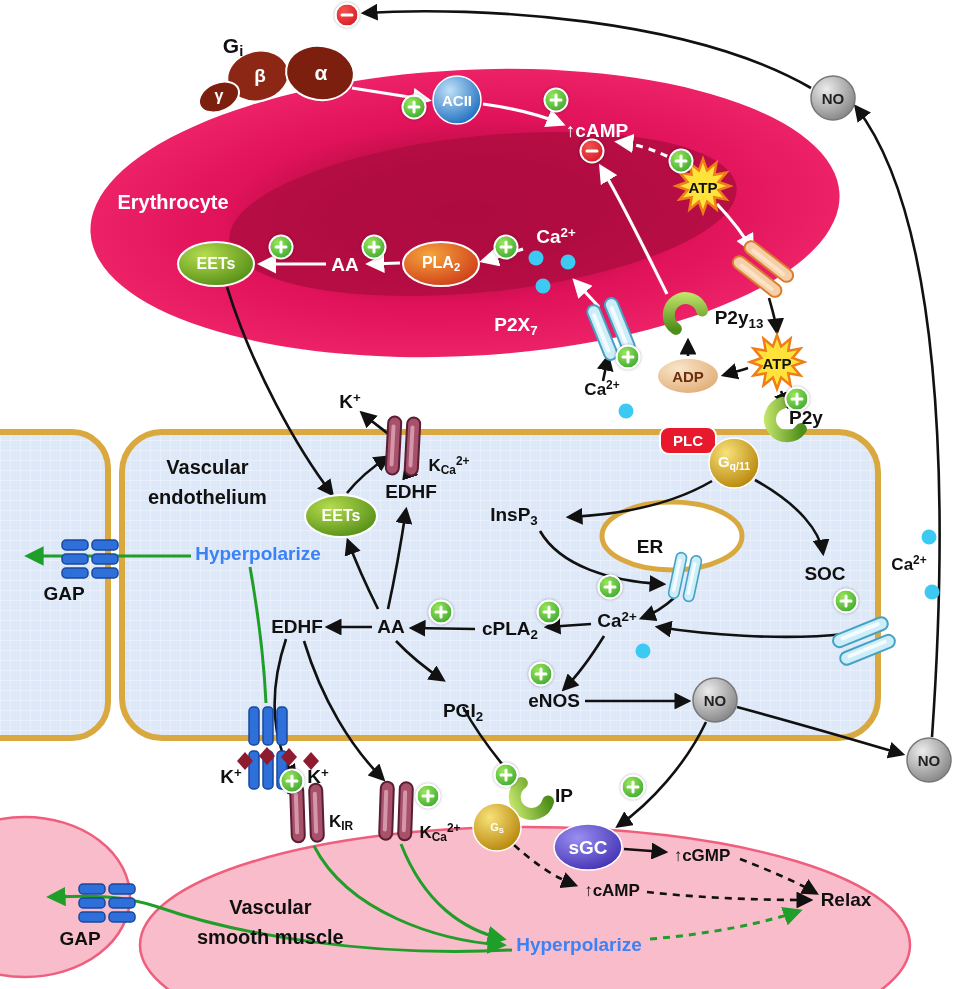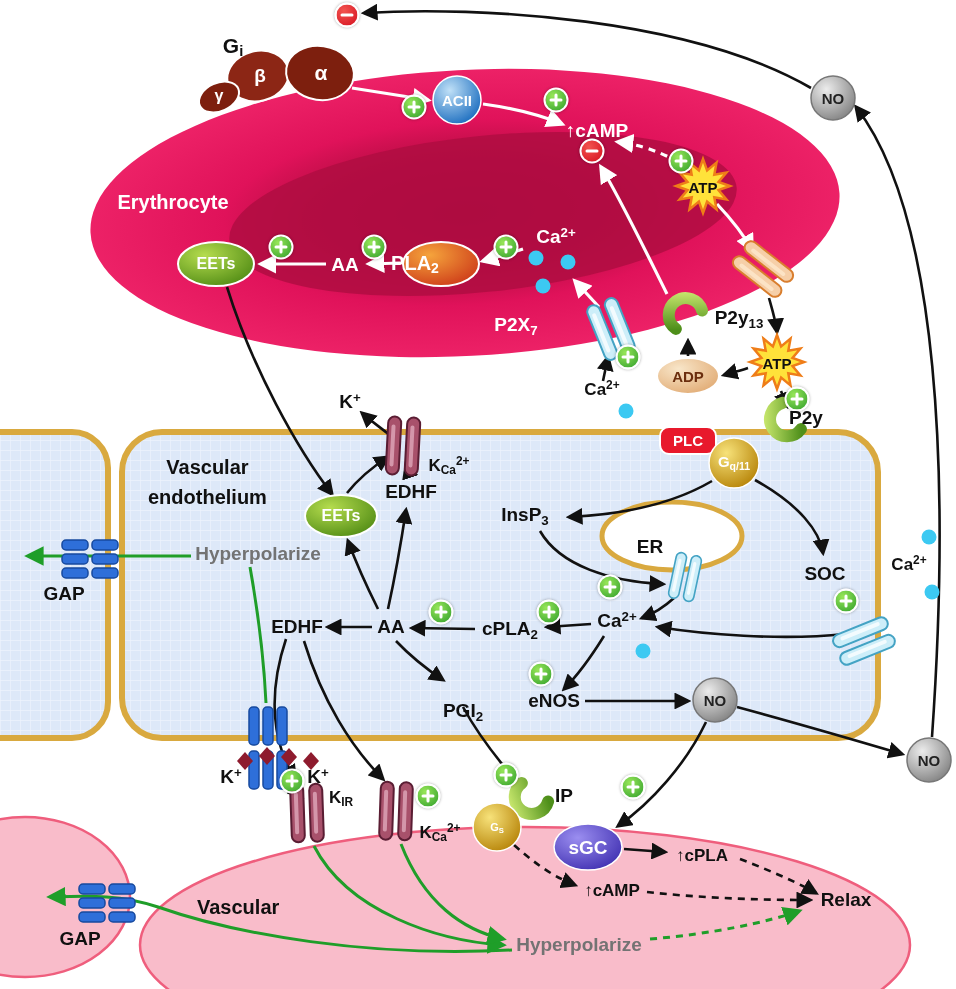--- a/index.html
+++ b/index.html
@@ -2,21 +2,21 @@
 <html><head>
 <meta charset="utf-8">
 <style>
   html,body{margin:0;padding:0;background:#fff;}
   #stage{position:relative;width:956px;height:989px;overflow:hidden;background:#fff;
          font-family:"Liberation Sans","DejaVu Sans",sans-serif;}
   #art{position:absolute;left:0;top:0;}
   .lbl{position:absolute;transform:translate(-50%,-50%);font-size:19px;font-weight:600;
        color:#101010;white-space:nowrap;line-height:1;}
   .lbl.w{color:#fff;font-weight:700;}
-  .lbl.grn{color:#737373;font-weight:700;}
+  .lbl.grn{color:#3b82f6;font-weight:700;}
   .lbl.bold{font-weight:700;}
   .lbl.sm{font-size:15px;}
   .lbl.md{font-size:17px;}
   .lbl sub{font-size:70%;vertical-align:-0.25em;}
   .lbl sup{font-size:70%;vertical-align:0.5em;}
   .block{position:absolute;font-size:20px;font-weight:700;color:#101010;line-height:30px;white-space:nowrap;text-align:center;}
   .sign{position:absolute;width:21px;height:21px;border-radius:50%;border:2px solid #fff;
         transform:translate(-50%,-50%);box-shadow:0 0 3px rgba(0,0,0,.35);}
   .sign.plus{background:radial-gradient(circle at 35% 30%,#97e658,#2f9e2b);}
   .sign.minus{background:radial-gradient(circle at 35% 30%,#f2544f,#d50f1f);}
@@ -249,21 +249,21 @@
 <span class="lbl bold" style="left:233px;top:47px;font-size:21px"><span>G</span><sub>i</sub></span>
 <span class="lbl w" style="left:260px;top:75px">β</span>
 <span class="lbl w" style="left:321px;top:72px;font-size:21px">α</span>
 <span class="lbl w" style="left:219px;top:96px;font-size:16px">γ</span>
 <span class="lbl w sm" style="left:457px;top:100px">ACII</span>
 <span class="lbl w" style="left:597px;top:130px">↑cAMP</span>
 <span class="lbl bold sm" style="left:703px;top:187px">ATP</span>
 <span class="lbl w" style="left:173px;top:202px;font-size:20px">Erythrocyte</span>
 <span class="lbl w sm" style="left:216px;top:264px;font-size:16px">EETs</span>
 <span class="lbl w" style="left:345px;top:264px">AA</span>
-<span class="lbl w" style="left:415px;top:264px;font-size:20px"><span>PLA</span><sub>2</sub></span>
+<span class="lbl w" style="left:441px;top:264px;font-size:16px"><span>PLA</span><sub>2</sub></span>
 <span class="lbl w" style="left:556px;top:236px"><span>Ca</span><sup>2+</sup></span>
 <span class="lbl w" style="left:516px;top:326px"><span>P2X</span><sub>7</sub></span>
 <span class="lbl" style="left:739px;top:319px"><span>P2y</span><sub>13</sub></span>
 <span class="lbl bold sm" style="left:688px;top:376px;color:#6b2e0e">ADP</span>
 <span class="lbl bold sm" style="left:777px;top:363px">ATP</span>
 <span class="lbl md" style="left:602px;top:389px"><span>Ca</span><sup>2+</sup></span>
 <span class="lbl" style="left:806px;top:417px">P2y</span>
 <span class="lbl w sm" style="left:688px;top:440px">PLC</span>
 <span class="lbl w sm" style="left:734px;top:463px"><span>G</span><sub>q/11</sub></span>
 <span class="lbl bold sm" style="left:833px;top:98px;color:#222">NO</span>
@@ -271,42 +271,43 @@
 <div class="block" style="left:148px;top:452px">
   <div>Vascular</div>
   <div>endothelium</div>
 </div>
 <span class="lbl" style="left:350px;top:401px"><span>K</span><sup>+</sup></span>
 <span class="lbl md" style="left:449px;top:466px"><span>K</span><sub>Ca</sub><sup>2+</sup></span>
 <span class="lbl" style="left:411px;top:491px">EDHF</span>
 <span class="lbl w sm" style="left:341px;top:516px;font-size:16px">EETs</span>
 <span class="lbl grn" style="left:258px;top:553px">Hyperpolarize</span>
 <span class="lbl bold" style="left:64px;top:593px">GAP</span>
-<span class="lbl" style="left:525px;top:516px"><span>InsP</span><sub>3</sub></span>
+<span class="lbl" style="left:514px;top:516px"><span>InsP</span><sub>3</sub></span>
 <span class="lbl" style="left:650px;top:546px">ER</span>
 <span class="lbl" style="left:825px;top:573px">SOC</span>
 <span class="lbl md" style="left:909px;top:564px"><span>Ca</span><sup>2+</sup></span>
 <span class="lbl" style="left:297px;top:626px">EDHF</span>
 <span class="lbl" style="left:391px;top:626px">AA</span>
 <span class="lbl" style="left:510px;top:630px"><span>cPLA</span><sub>2</sub></span>
 <span class="lbl" style="left:617px;top:620px"><span>Ca</span><sup>2+</sup></span>
 <span class="lbl" style="left:463px;top:712px"><span>PGI</span><sub>2</sub></span>
 <span class="lbl" style="left:554px;top:700px">eNOS</span>
 <span class="lbl bold sm" style="left:715px;top:700px;color:#222">NO</span>
 
 <span class="lbl" style="left:231px;top:776px"><span>K</span><sup>+</sup></span>
 <span class="lbl" style="left:318px;top:776px"><span>K</span><sup>+</sup></span>
-<span class="lbl md" style="left:341px;top:799px"><span>K</span><sub>IR</sub></span>
+<span class="lbl md" style="left:341px;top:823px"><span>K</span><sub>IR</sub></span>
 <span class="lbl md" style="left:440px;top:833px"><span>K</span><sub>Ca</sub><sup>2+</sup></span>
 <span class="lbl w sm" style="left:497px;top:828px;font-size:11px"><span>G</span><sub>S</sub></span>
 <span class="lbl" style="left:564px;top:795px">IP</span>
 <span class="lbl w sm" style="left:588px;top:847px;font-size:19px">sGC</span>
-<span class="lbl bold md" style="left:702px;top:855px">↑cPLA</span>
+<span class="lbl bold md" style="left:702px;top:855px">↑cGMP</span>
 <span class="lbl bold md" style="left:612px;top:890px">↑cAMP</span>
 <span class="lbl" style="left:846px;top:899px">Relax</span>
 <span class="lbl grn" style="left:579px;top:944px">Hyperpolarize</span>
 <div class="block" style="left:197px;top:892px">
   <div>Vascular</div>
+  <div>smooth muscle</div>
 </div>
 <span class="lbl bold" style="left:80px;top:938px">GAP</span>
 <span class="lbl bold sm" style="left:929px;top:760px;color:#222">NO</span>
 
 </div>
 
 </body></html>

